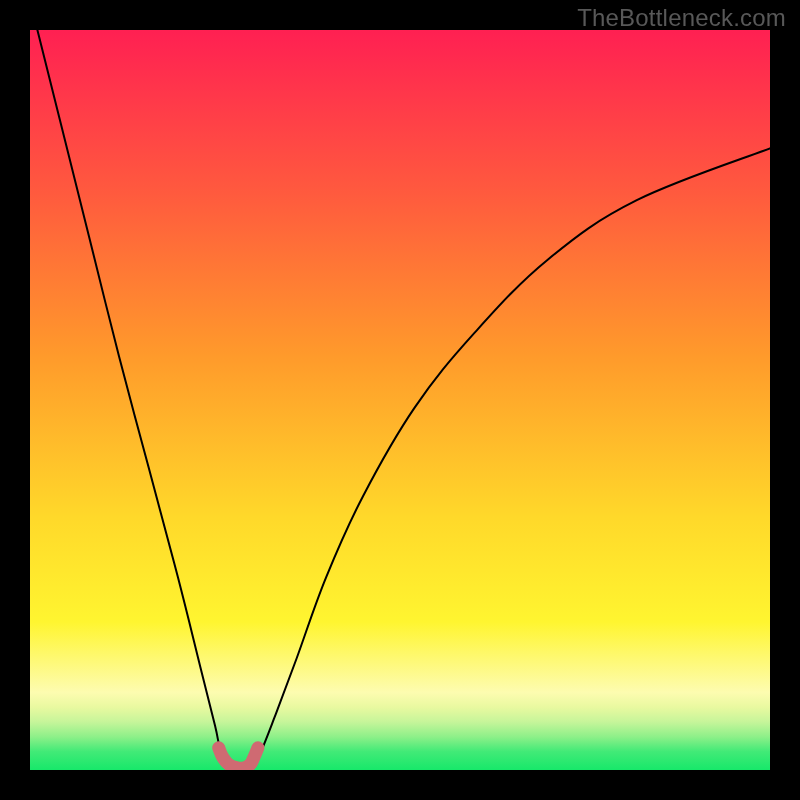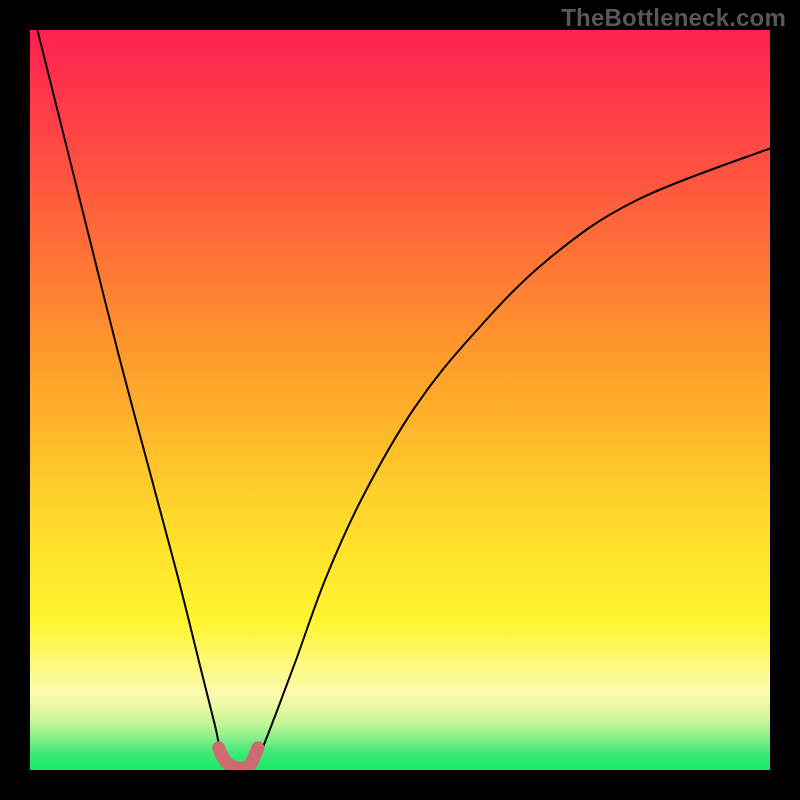--- a/index.html
+++ b/index.html
@@ -23,21 +23,21 @@
     position: absolute;
     left: 0; top: 0; right: 0; bottom: 0;
   }
   .watermark {
     position: absolute;
     top: 4px;
     right: 14px;
     color: #585858;
     font-size: 24px;
     letter-spacing: 0.2px;
-    font-weight: 700;
+    font-weight: 400;
   }
   svg.curve {
     position: absolute;
     left: 0; top: 0;
     width: 740px;
     height: 740px;
     overflow: visible;
   }
 </style>
 </head>

